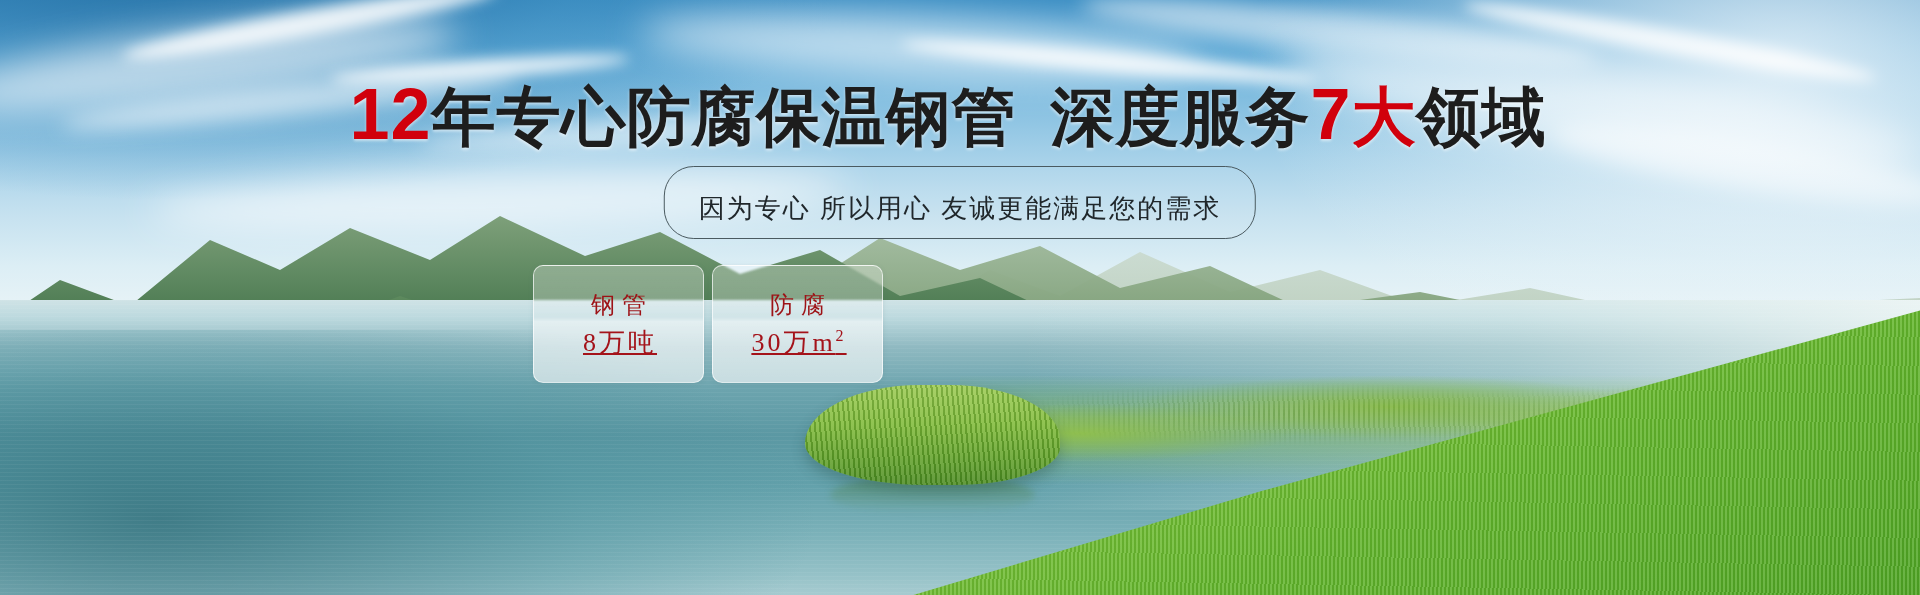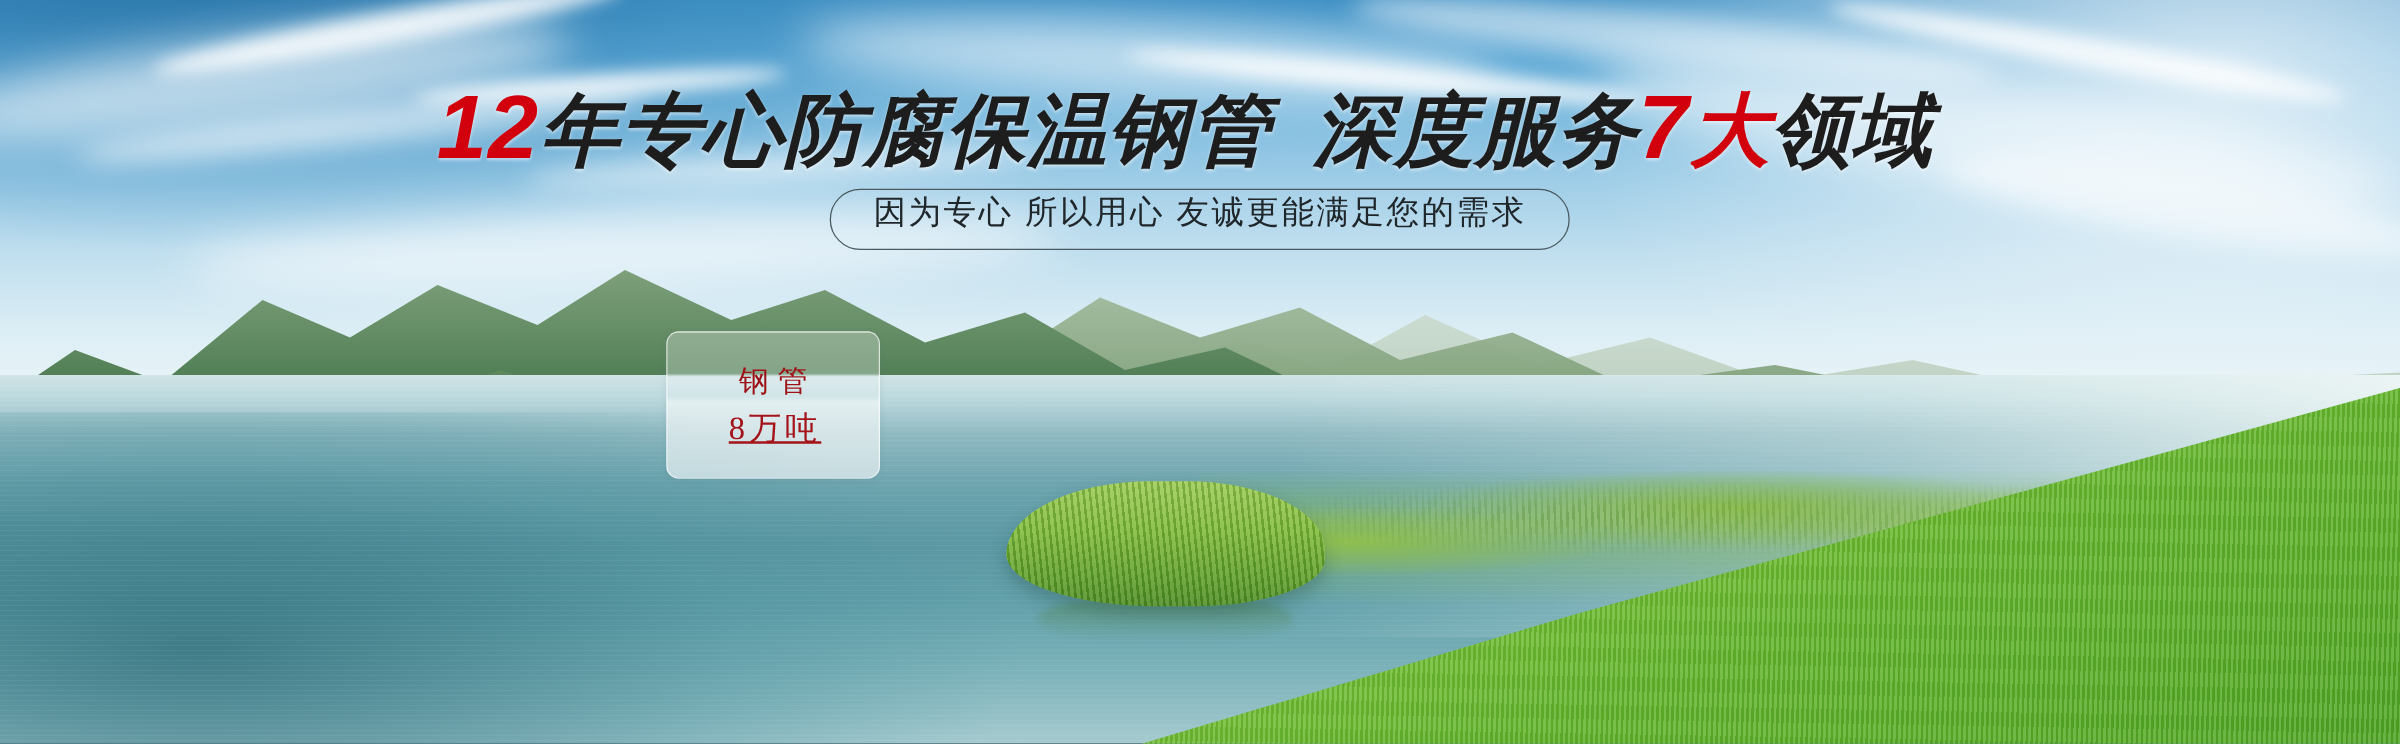--- a/index.html
+++ b/index.html
@@ -125,41 +125,40 @@
     background:repeating-linear-gradient(84deg, rgba(40,90,20,.26) 0 2px, rgba(255,255,255,.13) 2px 5px);
   }
   .islet-refl {
     position:absolute; left:830px; top:476px; width:205px; height:38px;
     background:linear-gradient(to bottom, rgba(80,130,60,.42), rgba(110,160,120,0));
     border-radius:50%; filter:blur(3px);
   }
 
   
   .headline {
-    position:absolute; left:0; top:66px; width:1896px;
+    position:absolute; left:0; top:78px; width:1896px;
     text-align:center;
     font-size:64px;
     font-weight:bold;
     letter-spacing:1px;
     line-height:1;
     color:#1d1d1d;
     white-space:nowrap;
     text-shadow:0 2px 3px rgba(255,255,255,.55);
-    font-style:italic;
   }
   .headline .hl-red { color:#d1000c; font-size:72px; }
   .headline .hl-dark { color:#1d1d1d; }
   .headline .hl-gap { display:inline-block; width:34px; }
 
   
   .subtitle-pill {
-    position:absolute; left:50%; top:151px; transform:translateX(-50%);
+    position:absolute; left:50%; top:166px; transform:translateX(-50%);
     border:1.6px solid #4a5a60;
     border-radius:30px;
-    padding:0 34px 12px;
+    padding:24px 34px 12px;
     font-size:26px;
     color:#20272b;
     letter-spacing:2px;
     white-space:nowrap;
     background:rgba(255,255,255,.06);
   }
 
   
   .cards {
     position:absolute; left:533px; top:265px;
@@ -269,17 +268,21 @@
 
   <div class="subtitle-pill">因为专心 所以用心  友诚更能满足您的需求</div>
 
   <div class="cards">
 
     <div class="card">
       <div class="card-title">钢管</div>
       <div class="card-value"><span>8万吨</span></div>
     </div>
 
+    <div class="card">
+      <div class="card-title">防腐</div>
+      <div class="card-value"><span>30万m</span><sup>2</sup></div>
+    </div>
 
 
   </div>
 
 </div>
 
 </body></html>

